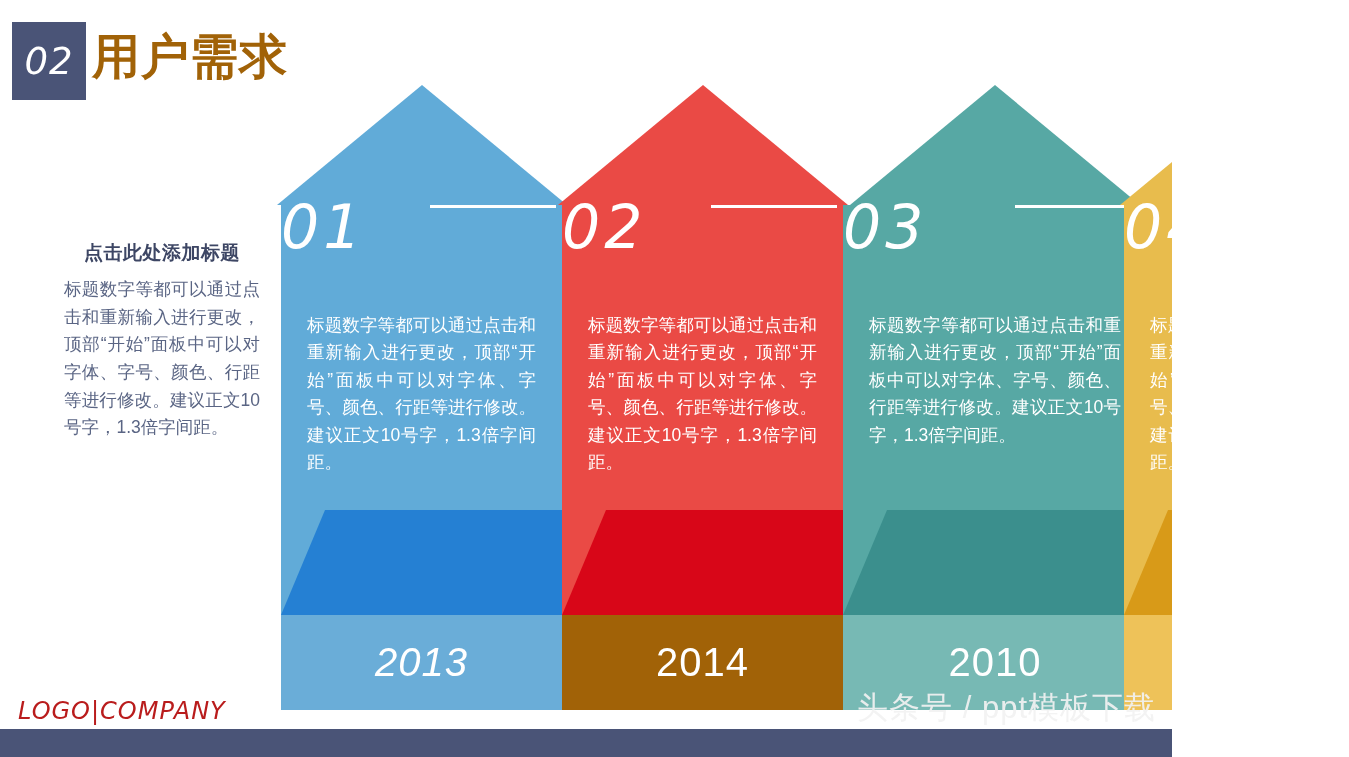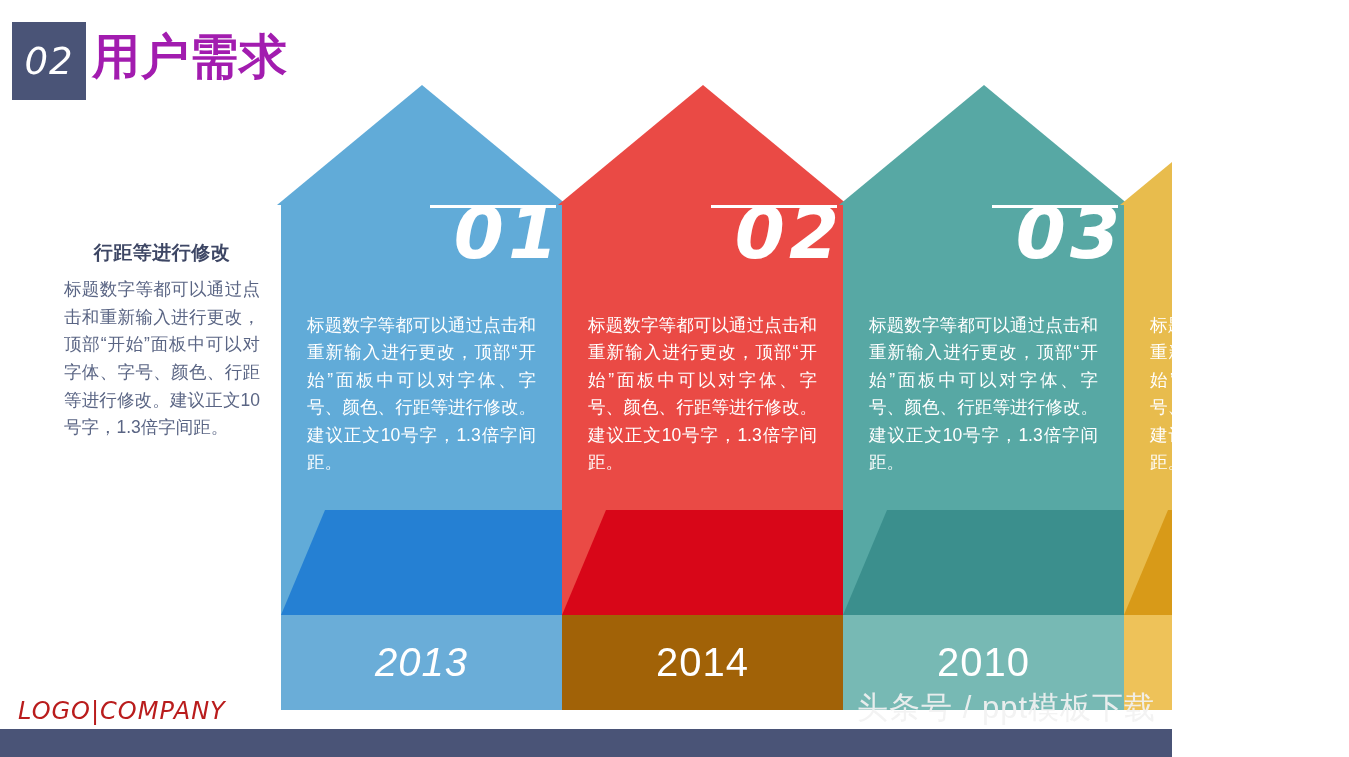--- a/index.html
+++ b/index.html
@@ -39,21 +39,21 @@
     font-style: italic;
     letter-spacing: 1px;
     font-family: "DejaVu Sans", sans-serif;
   }
   #section-title {
     position: absolute;
     left: 92px;
     top: 33px;
     font-size: 48px;
     font-weight: bold;
-    color: #a21caf;
+    color: #a16207;
     letter-spacing: 1px;
     line-height: 1;
     z-index: 31;
     white-space: nowrap;
     text-align: center;
   }
 
   
   #left-block {
     position: absolute;
@@ -99,24 +99,24 @@
     position: absolute;
     left: 0;
     top: 120px;
     width: 100%;
     height: 430px;
   }
   .col .num {
     position: absolute;
     left: 0; right: 0;
     top: 112px;
-    text-align: right;
-    font-size: 72px;
+    text-align: left;
+    font-size: 60px;
     font-style: italic;
-    font-weight: bold;
+    font-weight: normal;
     color: #ffffff;
     letter-spacing: 4px;
     line-height: 1;
     font-family: "DejaVu Sans", sans-serif;
     z-index: 14;
     pointer-events: none;
   }
   .col .num-rule {
     position: absolute;
     right: 6px;
@@ -202,21 +202,21 @@
 <body>
 
 <div id="slide">
 
   <div id="section-badge">
     <div class="badge-num">02</div>
   </div>
   <div id="section-title">用户需求</div>
 
   <div id="left-block">
-    <div class="lb-title">行距等进行修改</div>
+    <div class="lb-title">点击此处添加标题</div>
     <div class="lb-body">标题数字等都可以通过点击和重新输入进行更改，顶部“开始”面板中可以对字体、字号、颜色、行距等进行修改。建议正文10号字，1.3倍字间距。</div>
   </div>
 
   <div class="col" id="col-0" style="left: 281px; width: 281px;">
     <div class="arrow-head" style="border-bottom: 120px solid rgb(97, 171, 216);"></div>
     <div class="body" style="background: rgb(97, 171, 216);"></div>
     <div class="band" style="background: rgb(37, 128, 211); clip-path: polygon(44px 0px, calc(100% + 0px) 0px, calc(100% - 44px) 100%, 0px 100%); width: calc(100% + 44px); left: 0px;"></div>
     <div class="num-rule"></div>
     <div class="num">01</div>
     <div class="coltext">标题数字等都可以通过点击和重新输入进行更改，顶部“开始”面板中可以对字体、字号、颜色、行距等进行修改。建议正文10号字，1.3倍字间距。</div>
@@ -226,21 +226,21 @@
   <div class="col" id="col-1" style="left: 562px; width: 281px;">
     <div class="arrow-head" style="border-bottom: 120px solid rgb(234, 74, 69);"></div>
     <div class="body" style="background: rgb(234, 74, 69);"></div>
     <div class="band" style="background: rgb(216, 6, 24); clip-path: polygon(44px 0px, calc(100% + 0px) 0px, calc(100% - 44px) 100%, 0px 100%); width: calc(100% + 44px); left: 0px;"></div>
     <div class="num-rule"></div>
     <div class="num">02</div>
     <div class="coltext">标题数字等都可以通过点击和重新输入进行更改，顶部“开始”面板中可以对字体、字号、颜色、行距等进行修改。建议正文10号字，1.3倍字间距。</div>
     <div class="year" style="background: #a16207;">2014</div>
   </div>
 
-  <div class="col" id="col-2" style="left: 843px; width: 281px;">
+  <div class="col" id="col-2" style="left: 843px; width: 281px; padding-left: 23px;">
     <div class="arrow-head" style="border-bottom: 120px solid rgb(87, 168, 164);"></div>
     <div class="body" style="background: rgb(87, 168, 164);"></div>
     <div class="band" style="background: rgb(59, 143, 141); clip-path: polygon(44px 0px, calc(100% + 0px) 0px, calc(100% - 44px) 100%, 0px 100%); width: calc(100% + 44px); left: 0px;"></div>
     <div class="num-rule"></div>
     <div class="num">03</div>
     <div class="coltext">标题数字等都可以通过点击和重新输入进行更改，顶部“开始”面板中可以对字体、字号、颜色、行距等进行修改。建议正文10号字，1.3倍字间距。</div>
     <div class="year" style="background: rgb(119, 185, 180);">2010</div>
   </div>
 
   <div class="col" id="col-3" style="left: 1124px; width: 281px;">

